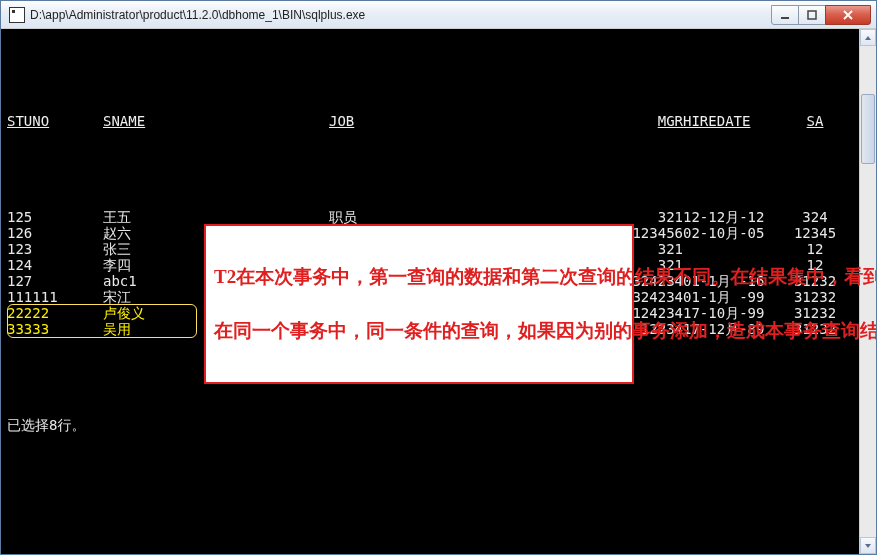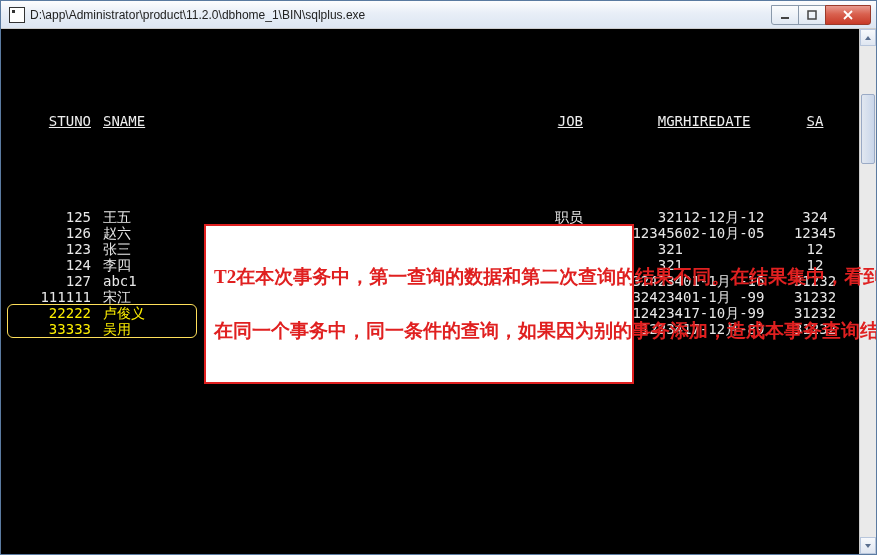--- a/index.html
+++ b/index.html
@@ -15,23 +15,23 @@
 .btn.cls{width:46px;background:linear-gradient(#e89a8f,#d9614f 45%,#c83a28);border-color:#9a3a2a;border-radius:0 0 3px 0}
 .btn svg{width:10px;height:10px}
 .term{flex:1;background:#000;color:#e8e8e8;font-size:14px;line-height:16px;padding:4px 6px;overflow:hidden;position:relative;font-family:'NSimSun','SimSun',Consolas,monospace;white-space:pre}
 .sb{position:absolute;right:0;top:0;bottom:0;width:17px;background:#eaeaea;border-left:1px solid #ccc}
 .sb .tr{height:70px;background:linear-gradient(90deg,#e1e7f0,#c9d6ea);border:1px solid #9aaac5;border-radius:2px;margin:17px 1px 0}
 .sb .ar{position:absolute;left:0;right:0;height:17px;background:linear-gradient(#f7f9fc,#dfe6f1);border:1px solid #b8c6dc;display:flex;align-items:center;justify-content:center}
 .sb .ar.up{top:0}.sb .ar.dn{bottom:0}
 .hdr{color:#eee;text-decoration:underline;text-decoration-color:#eee}
 .hdr span{display:inline-block;text-decoration:inherit}
 .row{display:block}
-.c1{display:inline-block;width:84px;text-align:right}
+.c1{display:inline-block;width:84px;}
 .c2{display:inline-block;width:238px;text-align:left;padding-left:12px}
-.c3{display:inline-block;width:254px;text-align:right}
+.c3{display:inline-block;width:254px;text-align:left}
 .c4{display:inline-block;width:100px;text-align:right}
 .c5{display:inline-block;width:100px;text-align:left;}
 .c6{display:inline-block;width:64px;text-align:center}
 .yel{color:#fff000}
 .ann{position:absolute;background:#fff;border:2px solid #e02020;padding:6px 8px;font-family:'SimSun',serif;font-size:19px;line-height:18px;color:#e02020;font-weight:bold;z-index:5}
 .blank{height:16px}
 </style>
 </head>
 <body>
 
@@ -57,20 +57,21 @@
         </div>
     </div>
   </div>
 
   <div class="term">
     <div class="blank"></div>
     <div class="row hdr"><span class="c1">STUNO</span><span class="c2">SNAME</span><span class="c3">JOB</span><span class="c4">MGR</span><span class="c5">HIREDATE</span><span class="c6">SA</span></div>
     <div class="blank"></div>
     <div id="tbl1" style="position: relative;"><div class="row"><span class="c1">125</span><span class="c2">王五</span><span class="c3">职员</span><span class="c4">321</span><span class="c5">12-12月-12</span><span class="c6">324</span></div><div class="row"><span class="c1">126</span><span class="c2">赵六</span><span class="c3">CEO</span><span class="c4">123456</span><span class="c5">02-10月-05</span><span class="c6">12345</span></div><div class="row"><span class="c1">123</span><span class="c2">张三</span><span class="c3">职员</span><span class="c4">321</span><span class="c5"></span><span class="c6">12</span></div><div class="row"><span class="c1">124</span><span class="c2">李四</span><span class="c3">项目经理</span><span class="c4">321</span><span class="c5"></span><span class="c6">12</span></div><div class="row"><span class="c1">127</span><span class="c2">abc1</span><span class="c3">teacher</span><span class="c4">12324234</span><span class="c5">01-1月 -16</span><span class="c6">31232</span></div><div class="row"><span class="c1">111111</span><span class="c2">宋江</span><span class="c3">老大</span><span class="c4">12324234</span><span class="c5">01-1月 -99</span><span class="c6">31232</span></div><div class="row"><span class="c1 yel">22222</span><span class="c2 yel">卢俊义</span><span class="c3 yel">老二</span><span class="c4">124234</span><span class="c5">17-10月-99</span><span class="c6">31232</span></div><div class="row"><span class="c1 yel">33333</span><span class="c2 yel">吴用</span><span class="c3 yel">老三</span><span class="c4">12234</span><span class="c5">17-12月-89</span><span class="c6">31232</span></div><div style="position: absolute; border: 1px solid rgb(255, 224, 90); border-radius: 6px; pointer-events: none; left: 0px; top: 95px; width: 190px; height: 34px;"></div><div style="position: absolute; border: 1px solid rgb(255, 224, 90); border-radius: 6px; pointer-events: none; left: 318px; top: 95px; width: 86px; height: 34px;"></div></div>
     <div class="blank"></div>
+    <div class="row">已选择8行。</div>
     <div class="blank"></div>
     
     
     
     
     
     
     
     
 

